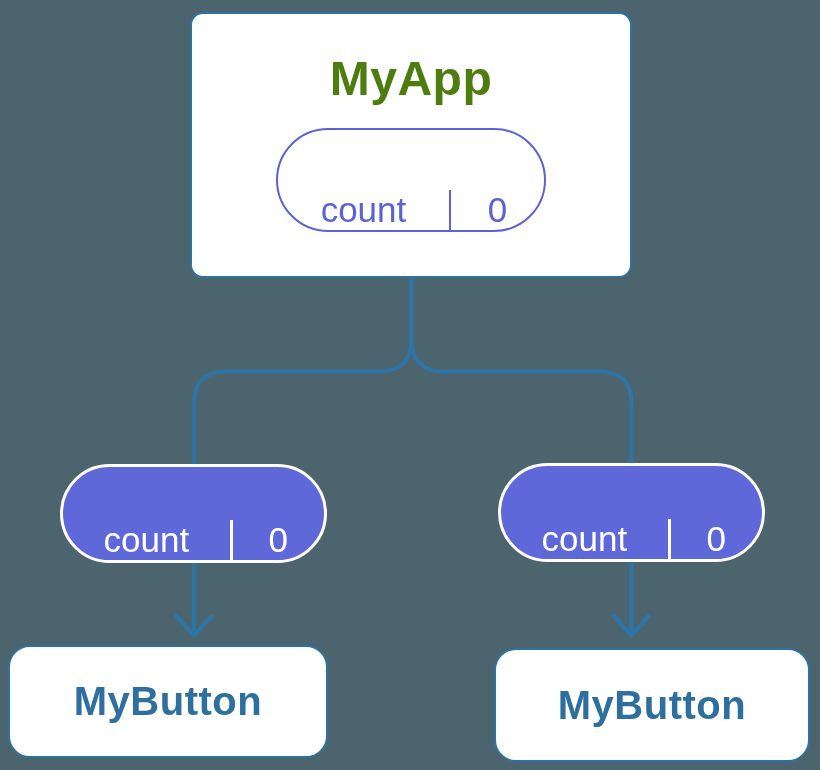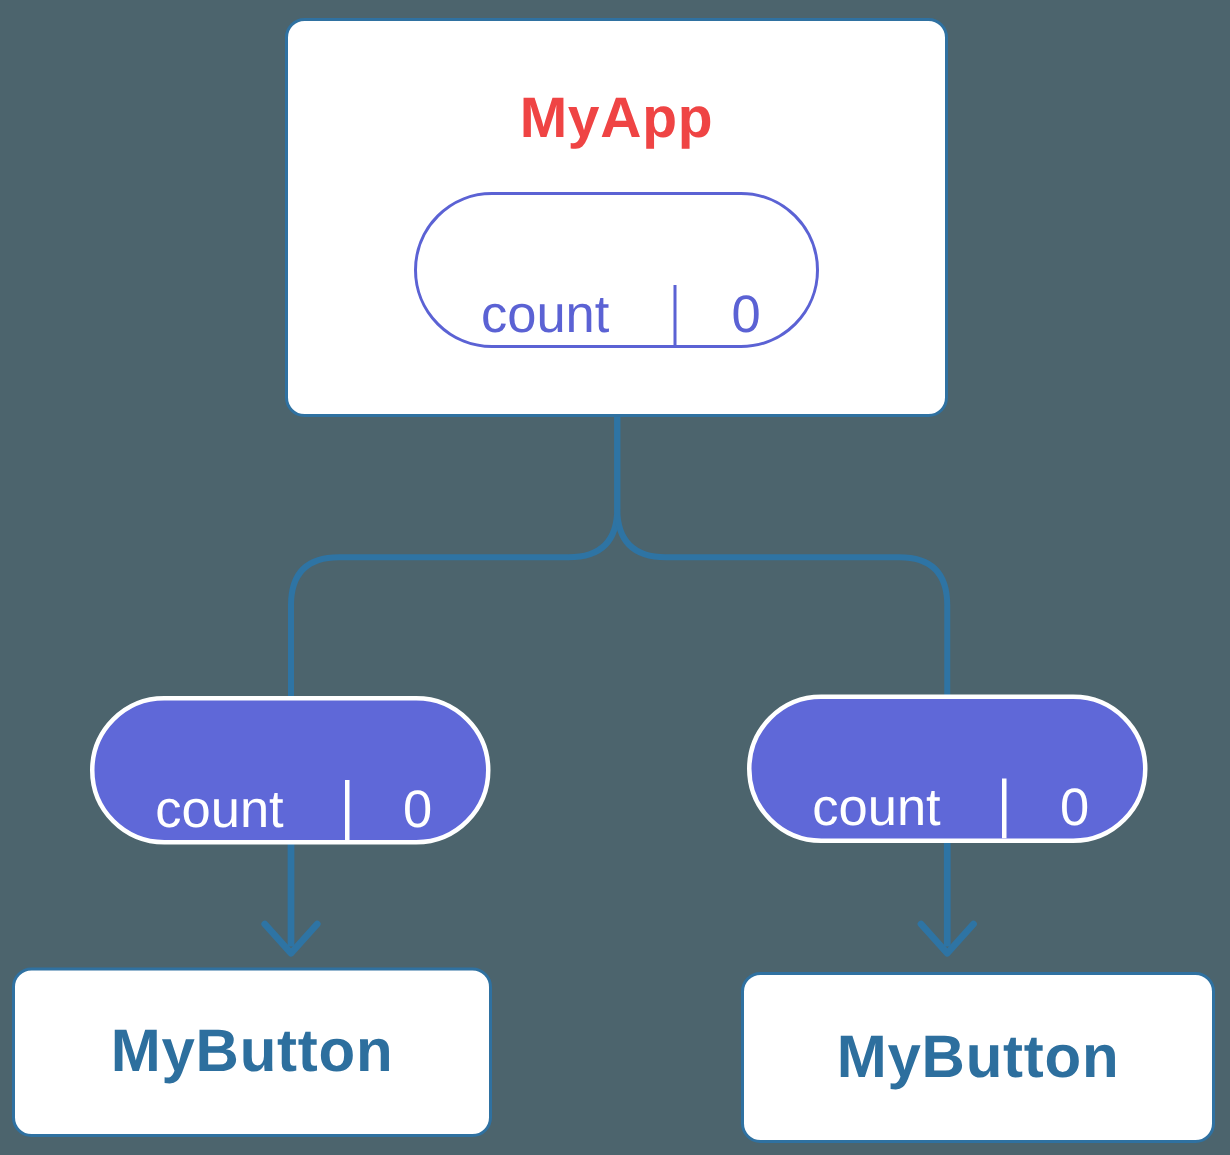--- a/index.html
+++ b/index.html
@@ -38,22 +38,22 @@
 
   .app-card {
     left: 190px; top: 12px;
     width: 442px; height: 266px;
     display: flex;
     flex-direction: column;
     align-items: center;
     padding-top: 42px;
   }
   .app-title {
-    color: #ef4444;
-    font-size: 38px;
+    color: #4d7c0f;
+    font-size: 48px;
     font-weight: 700;
     line-height: 46px;
     letter-spacing: 0.5px;
   }
 
   .pill {
     display: flex;
     align-items: flex-end;
     box-sizing: border-box;
     overflow: hidden;
@@ -93,20 +93,21 @@
     font-size: 35px;
   }
   .pill-filled .pill-value { border-left: 3px solid #ffffff; }
   .pill-filled.pill-left  { left: 60px;  top: 464px; }
   .pill-filled.pill-right { left: 498px; top: 463px; }
 
   .button-card {
     display: flex;
     align-items: center;
     justify-content: center;
+    border-radius: 22px;
   }
   .button-card.button-left  { left: 8px;   top: 645px; width: 320px; height: 113px; }
   .button-card.button-right { left: 494px; top: 648px; width: 316px; height: 114px; }
   .button-title {
     color: #2d6f9e;
     font-size: 40px;
     font-weight: 700;
     letter-spacing: 0.5px;
   }
 </style>

